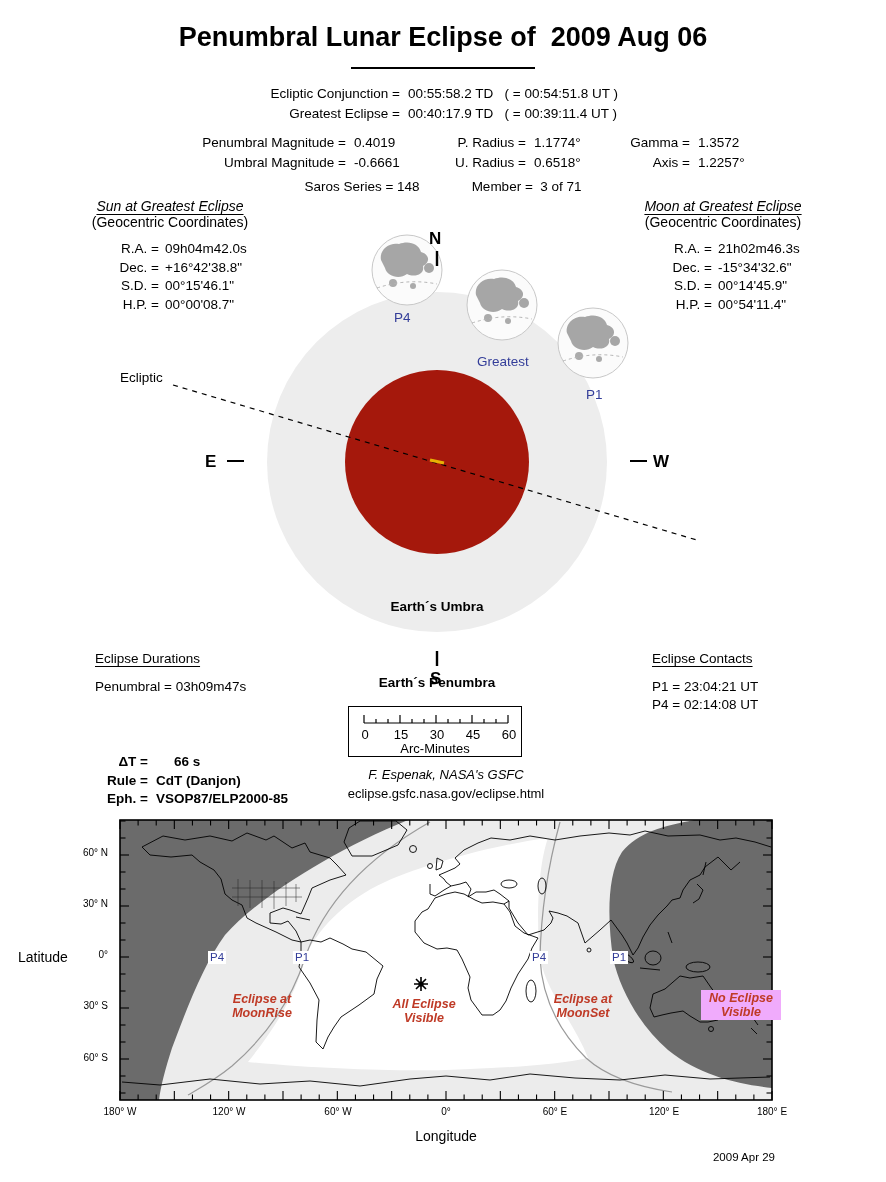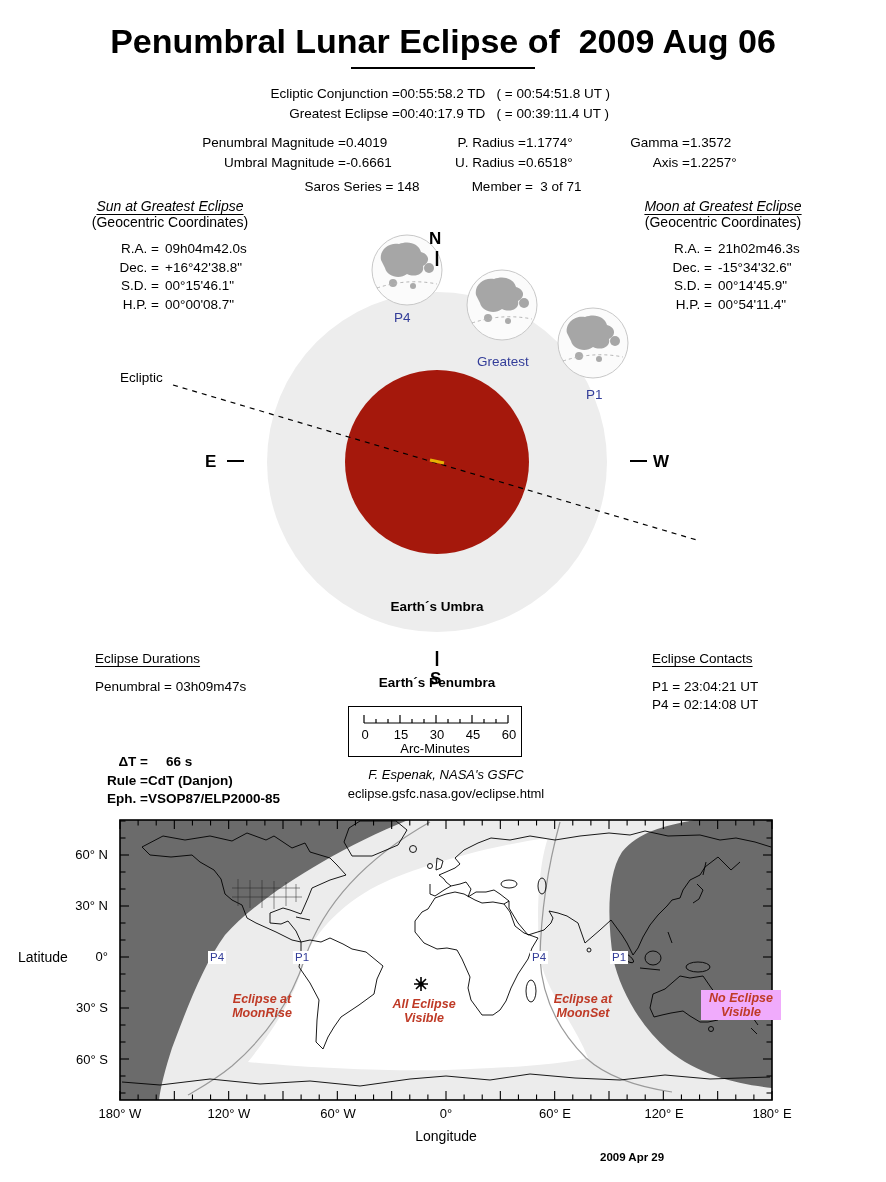--- a/index.html
+++ b/index.html
@@ -1,22 +1,22 @@
 <!DOCTYPE html>
 <html><head>
 <meta charset="utf-8">
 <style>
   html,body{margin:0;padding:0;background:#fff;}
   .page{position:relative;width:886px;height:1182px;background:#fff;overflow:hidden;
         font-family:"Liberation Sans",sans-serif;color:#000;}
   .abs{position:absolute;}
   .pre{white-space:pre;}
-  .title{left:0;top:22px;width:886px;text-align:center;font-size:34px;font-weight:bold;white-space:pre;}
+  .title{left:0;top:22px;width:886px;text-align:center;font-size:27px;font-weight:bold;white-space:pre;}
   .title-rule{left:351px;top:67px;width:184px;height:2px;background:#000;}
-  .kv{display:grid;column-gap:0;font-size:13.5px;line-height:20px;}
+  .kv{display:grid;column-gap:8px;font-size:13.5px;line-height:20px;}
   .kv .lbl{text-align:right;white-space:pre;}
   .kv .val{text-align:left;white-space:pre;}
   .conj{left:150px;top:84px;grid-template-columns:250px auto;}
   .stats1{left:128px;top:133px;grid-template-columns:218px auto;}
   .stats2{left:438px;top:133px;grid-template-columns:88px auto;}
   .stats3{left:608px;top:133px;grid-template-columns:82px auto;}
   .saros-row{left:0;top:179px;width:886px;display:flex;justify-content:center;gap:52px;
              font-size:13.5px;white-space:pre;}
   .coordblock{width:230px;font-size:13.5px;text-align:center;}
   .coordblock .hd{text-decoration:underline;text-underline-offset:3px;font-size:14px;font-style:italic;}
@@ -31,28 +31,28 @@
   .red-label{color:#bf3a26;}
   .center200{width:200px;text-align:center;margin-top:44px;}
   .secblock{font-size:13.5px;line-height:18px;}
   .secblock .hd{text-decoration:underline;text-underline-offset:3px;margin-bottom:10px;}
   .scalebox{left:348px;top:706px;width:174px;height:51px;border:1.4px solid #000;box-sizing:border-box;}
   .scale-num{position:absolute;top:20px;width:26px;text-align:center;font-size:13px;}
   .scale-cap{position:absolute;top:34px;left:0;width:100%;text-align:center;font-size:13px;}
   .params{left:96px;top:753px;grid-template-columns:52px auto;font-weight:bold;line-height:18.5px;font-size:13.5px;}
   .credit{left:300px;top:765px;width:292px;text-align:center;font-size:13px;line-height:19px;}
   .credit .l1{font-style:italic;}
-  .maplabel{font-size:13px;}
+  .maplabel{font-size:10px;}
   .lat-lbl{width:68px;text-align:right;}
   .lon-lbl{width:70px;text-align:center;}
   .axis-title{font-size:14px;}
   .region-lbl{font-size:12.5px;font-style:italic;font-weight:600;text-align:center;line-height:14px;}
   .whitebox{background:#f0abfc;padding:1px 3px;}
   .plabel{font-size:11.5px;background:#fff;padding:0 2px;line-height:13px;}
-  .datestamp{left:600px;top:1151px;width:175px;font-size:11.5px;font-weight:bold;}
+  .datestamp{left:600px;top:1151px;width:175px;text-align:right;font-size:11.5px;}
 </style>
 </head>
 <body>
 
 <div class="page">
 
   <svg class="abs" style="left:0;top:0;" width="886" height="1182" viewBox="0 0 886 1182">
     <defs>
       <g id="moonface">
         <circle r="35" fill="#fbfbfb" stroke="#c8c8c8" stroke-width="1"></circle>

